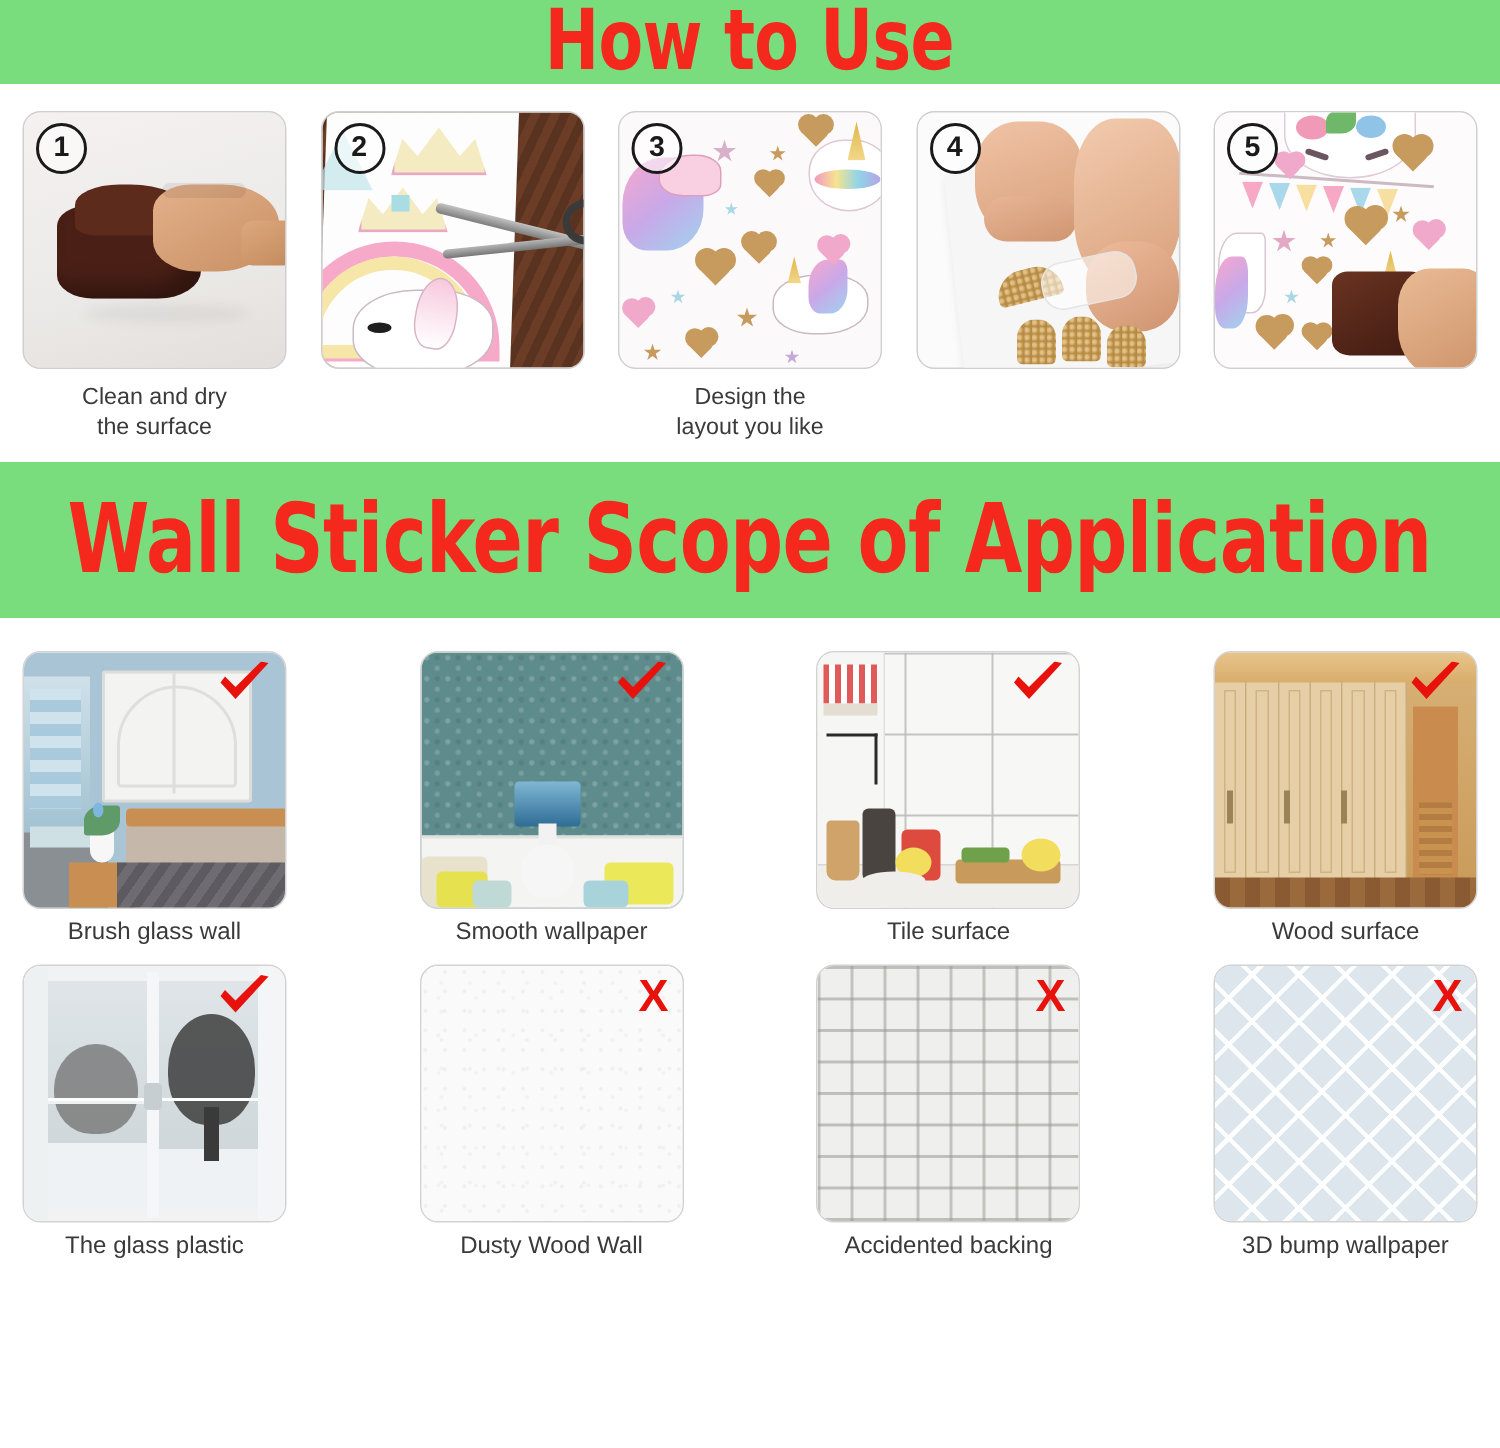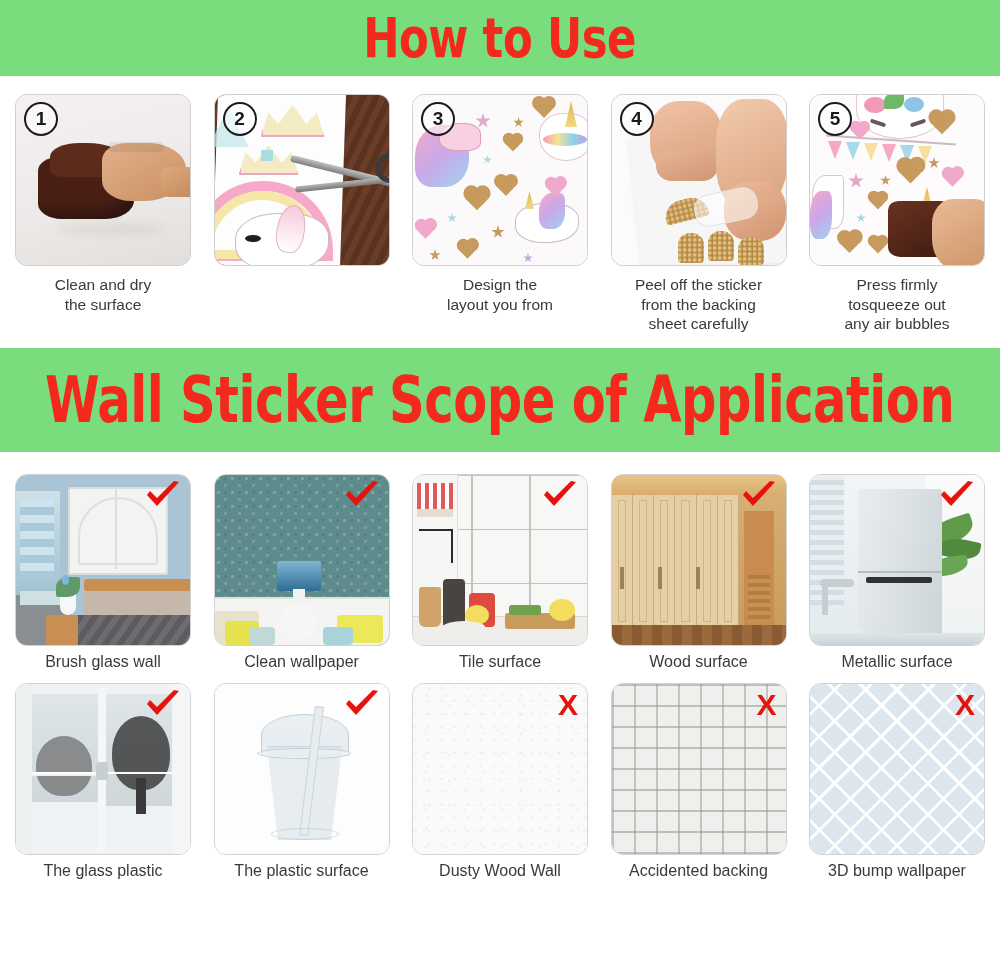--- a/index.html
+++ b/index.html
@@ -19,21 +19,21 @@
 
   
   .banner {
     width: 1000px;
     background: #79dd7d;
     display: flex;
     align-items: center;
     justify-content: center;
     box-sizing: border-box;
   }
-  .banner-1 { height: 76px; }
+  .banner-1 { height: 56px; }
   .banner-2 { height: 104px; margin-top: 14px; }
 
   .banner-title {
     color: #f4281c;
     font-family: "Liberation Sans Narrow", "DejaVu Sans Condensed", "Liberation Sans", sans-serif;
     font-weight: bold;
     letter-spacing: -0.5px;
     line-height: 1;
     white-space: nowrap;
     transform: scaleX(0.86);
@@ -349,41 +349,38 @@
       <div class="sc star" style="left:62px;top:18px;width:16px;height:16px;background:#d8b0c9;"></div>
       <div class="sc star" style="left:100px;top:22px;width:11px;height:11px;"></div>
       <div class="sc star" style="left:70px;top:60px;width:9px;height:9px;background:#a8d8e4;"></div>
       <div class="sc star" style="left:34px;top:118px;width:10px;height:10px;background:#a8d8e4;"></div>
       <div class="sc star" style="left:78px;top:130px;width:14px;height:14px;"></div>
       <div class="sc star" style="left:16px;top:154px;width:12px;height:12px;"></div>
       <div class="sc star" style="left:110px;top:158px;width:10px;height:10px;background:#c4aad8;"></div>
       <div class="step-badge">3</div>
     </div>
     <div class="step-cap">Design the
-layout you from</div>
+layout you like</div>
   </div>
 
   <div class="step">
     <div class="step-img">
       <div class="fill" style="background:#fbfbfb;"></div>
       <div class="sc" style="left:24px;top:34px;width:150px;height:140px;background:#f6f6f6;transform:rotate(-6deg);box-shadow:0 2px 6px rgba(0,0,0,.08);"></div>
       <div class="sc" style="left:38px;top:6px;width:72px;height:78px;background:linear-gradient(160deg,#f0c3a6,#d79f79);border-radius:40% 40% 45% 45%;"></div>
       <div class="sc" style="left:44px;top:56px;width:62px;height:30px;background:linear-gradient(160deg,#e8b596,#cf9570);border-radius:20px;"></div>
       <div class="sc" style="left:104px;top:4px;width:72px;height:112px;background:linear-gradient(150deg,#f3cbaf,#d8a07a);border-radius:38% 34% 46% 40%;"></div>
       <div class="sc" style="left:112px;top:86px;width:62px;height:60px;background:linear-gradient(150deg,#eebb9c,#cf9470);border-radius:26px;"></div>
       <div class="sc" style="left:52px;top:104px;width:44px;height:22px;background:radial-gradient(circle at 30% 40%,#e3c089 1px,#c9a15c 2px,#b48a44 3px);background-size:5px 5px;border-radius:18px 18px 4px 4px;transform:rotate(-14deg);"></div>
       <div class="sc" style="left:66px;top:138px;width:26px;height:30px;background:radial-gradient(circle at 30% 40%,#e3c089 1px,#c9a15c 2px,#b48a44 3px);background-size:5px 5px;border-radius:12px 12px 4px 4px;"></div>
       <div class="sc" style="left:96px;top:136px;width:26px;height:30px;background:radial-gradient(circle at 30% 40%,#e3c089 1px,#c9a15c 2px,#b48a44 3px);background-size:5px 5px;border-radius:12px 12px 4px 4px;"></div>
       <div class="sc" style="left:126px;top:142px;width:26px;height:28px;background:radial-gradient(circle at 30% 40%,#e3c089 1px,#c9a15c 2px,#b48a44 3px);background-size:5px 5px;border-radius:12px 12px 4px 4px;"></div>
       <div class="sc" style="left:82px;top:96px;width:62px;height:30px;background:rgba(255,255,255,.55);border:1px solid #e4e4e4;border-radius:14px;transform:rotate(-12deg);"></div>
       <div class="step-badge">4</div>
     </div>
-    <div class="step-cap">Peel off the sticker
-from the backing
-sheet carefully</div>
   </div>
 
   <div class="step">
     <div class="step-img sheet">
       <div class="fill" style="background:#fdfbfb;"></div>
       <div class="sc" style="left:46px;top:-14px;width:86px;height:56px;background:#fff;border:1.5px solid #e0ccd6;border-radius:0 0 50% 50%;"></div>
       <div class="sc" style="left:54px;top:2px;width:22px;height:16px;background:#f09ab8;border-radius:50%;"></div>
       <div class="sc" style="left:74px;top:-2px;width:20px;height:16px;background:#6fb86a;border-radius:50% 10% 50% 10%;"></div>
       <div class="sc" style="left:94px;top:2px;width:20px;height:15px;background:#8fc3e8;border-radius:50%;"></div>
       <div class="sc" style="left:60px;top:26px;width:16px;height:4px;background:#6a5560;border-radius:3px;transform:rotate(18deg);"></div>
@@ -408,23 +405,20 @@
       <div class="sc star" style="left:70px;top:80px;width:11px;height:11px;"></div>
       <div class="sc star" style="left:118px;top:62px;width:12px;height:12px;"></div>
       <div class="sc star" style="left:46px;top:118px;width:10px;height:10px;background:#a8d8e4;"></div>
       <div class="sc" style="left:2px;top:80px;width:30px;height:52px;background:#fff;border:1.4px solid #d9c6d2;border-radius:40% 10% 30% 30%;"></div>
       <div class="sc mane" style="left:0;top:96px;width:22px;height:48px;"></div>
       <div class="sc horn" style="left:112px;top:92px;width:10px;height:20px;"></div>
       <div class="sc cloth" style="left:78px;top:106px;width:66px;height:56px;background:linear-gradient(150deg,#6a3322,#3f1a10);border-radius:16% 22% 20% 18%;"></div>
       <div class="sc hand" style="left:122px;top:104px;width:62px;height:72px;background:linear-gradient(150deg,#e9bb96,#cd9268);border-radius:34% 30% 40% 44%;"></div>
       <div class="step-badge">5</div>
     </div>
-    <div class="step-cap">Press firmly
-tosqueeze out
-any air bubbles</div>
   </div>
 </div>
 
 <div class="banner banner-2">
   <div class="banner-title">Wall Sticker Scope of Application</div>
 </div>
 
 <div class="scope">
 
   <div class="scope-row">
@@ -465,21 +459,21 @@
         <div class="sc" style="left:10px;bottom:0;width:34px;height:24px;background:#e6e14f;border-radius:4px;"></div>
         <div class="sc" style="left:34px;bottom:0;width:26px;height:18px;background:#bfd9d6;border-radius:4px;"></div>
         <div class="sc" style="right:6px;bottom:2px;width:46px;height:28px;background:#ebe85a;border-radius:4px;"></div>
         <div class="sc" style="right:36px;bottom:0;width:30px;height:18px;background:#a9d3da;border-radius:4px;"></div>
         <div class="mark tick">
           <svg width="36" height="30" viewBox="0 0 36 30" aria-hidden="true">
             <path d="M2 14 L12 25 L34 1 L29 0 L12 17 L5 10 Z" fill="#e8120c"></path>
           </svg>
         </div>
       </div>
-      <div class="scope-cap">Clean wallpaper</div>
+      <div class="scope-cap">Smooth wallpaper</div>
     </div>
 
     <div class="scope-cell">
       <div class="scope-img">
         <div class="fill tile-wall"></div>
         <div class="sc" style="left:0;top:0;width:44px;height:172px;background:#f6f6f4;border-right:1px solid #e2e0da;"></div>
         <div class="sc" style="left:4px;top:8px;width:36px;height:26px;background:repeating-linear-gradient(90deg,#e05a5a 0 4px,#fff 4px 8px);"></div>
         <div class="sc" style="left:4px;top:34px;width:36px;height:8px;background:#e3ddd2;"></div>
         <div class="sc" style="left:6px;top:54px;width:34px;height:2px;background:#2a2a2a;"></div>
         <div class="sc" style="left:38px;top:54px;width:2px;height:34px;background:#2a2a2a;"></div>
@@ -521,43 +515,20 @@
         <div class="sc" style="left:0;top:0;width:176px;height:20px;background:linear-gradient(180deg,#e8c48b,#d8ad6c);"></div>
         <div class="mark tick">
           <svg width="36" height="30" viewBox="0 0 36 30" aria-hidden="true">
             <path d="M2 14 L12 25 L34 1 L29 0 L12 17 L5 10 Z" fill="#e8120c"></path>
           </svg>
         </div>
       </div>
       <div class="scope-cap">Wood surface</div>
     </div>
 
-    <div class="scope-cell">
-      <div class="scope-img">
-        <div class="fill mt-bg"></div>
-        <div class="sc mt-blinds" style="left:0;top:0;width:34px;height:130px;"></div>
-        <div class="sc" style="right:0;top:0;width:58px;height:172px;background:linear-gradient(180deg,#fbfbfb,#eef1f2);"></div>
-        <div class="sc plant" style="right:10px;top:44px;width:46px;height:24px;transform:rotate(-18deg);background:#5f9b49;"></div>
-        <div class="sc plant" style="right:4px;top:64px;width:40px;height:20px;transform:rotate(12deg);background:#4f8a3d;"></div>
-        <div class="sc plant" style="right:16px;top:82px;width:38px;height:18px;transform:rotate(-8deg);background:#68a653;"></div>
-        <div class="sc fridge" style="left:48px;top:14px;width:84px;height:150px;"></div>
-        <div class="sc" style="left:48px;top:96px;width:84px;height:2px;background:#b4bdc1;"></div>
-        <div class="sc fridge-handle" style="left:56px;top:102px;width:66px;height:6px;"></div>
-        <div class="sc" style="left:10px;top:104px;width:34px;height:8px;background:#c7ced2;border-radius:4px;"></div>
-        <div class="sc" style="left:12px;top:110px;width:6px;height:30px;background:#c7ced2;"></div>
-        <div class="sc" style="left:0;bottom:10px;width:52px;height:8px;background:#e6ebee;"></div>
-        <div class="sc" style="left:0;bottom:0;width:176px;height:12px;background:linear-gradient(180deg,#dfe6ea,#c9d3d8);"></div>
-        <div class="mark tick">
-          <svg width="36" height="30" viewBox="0 0 36 30" aria-hidden="true">
-            <path d="M2 14 L12 25 L34 1 L29 0 L12 17 L5 10 Z" fill="#e8120c"></path>
-          </svg>
-        </div>
-      </div>
-      <div class="scope-cap">Metallic surface</div>
-    </div>
   </div>
 
   <div class="scope-row">
 
     <div class="scope-cell">
       <div class="scope-img">
         <div class="fill gl-frame"></div>
         <div class="sc gl-pane" style="left:14px;top:10px;width:68px;height:152px;">
           <div class="sc gl-snow" style="left:0;bottom:0;width:68px;height:44px;"></div>
           <div class="sc gl-tree" style="left:6px;top:42px;width:56px;height:60px;background:#7d7d7d;"></div>
@@ -576,36 +547,20 @@
         <div class="sc" style="left:80px;top:78px;width:12px;height:18px;background:#c7ced2;border-radius:3px;"></div>
         <div class="mark tick">
           <svg width="36" height="30" viewBox="0 0 36 30" aria-hidden="true">
             <path d="M2 14 L12 25 L34 1 L29 0 L12 17 L5 10 Z" fill="#e8120c"></path>
           </svg>
         </div>
       </div>
       <div class="scope-cap">The glass plastic</div>
     </div>
 
-    <div class="scope-cell">
-      <div class="scope-img pl-bg">
-        <div class="fill" style="background:#fdfdfd;"></div>
-        <div class="sc cup" style="left:44px;top:62px;width:90px;height:92px;"></div>
-        <div class="sc dome" style="left:46px;top:30px;width:86px;height:40px;"></div>
-        <div class="sc" style="left:42px;top:64px;width:92px;height:9px;border:1.5px solid #c5cdd2;border-radius:50%;background:rgba(235,241,244,.8);"></div>
-        <div class="sc straw" style="left:92px;top:22px;width:7px;height:128px;transform:rotate(7deg);"></div>
-        <div class="sc" style="left:56px;bottom:14px;width:66px;height:10px;border:1.4px solid #ccd4d8;border-radius:50%;"></div>
-        <div class="mark tick">
-          <svg width="36" height="30" viewBox="0 0 36 30" aria-hidden="true">
-            <path d="M2 14 L12 25 L34 1 L29 0 L12 17 L5 10 Z" fill="#e8120c"></path>
-          </svg>
-        </div>
-      </div>
-      <div class="scope-cap">The plastic surface</div>
-    </div>
 
     <div class="scope-cell">
       <div class="scope-img lime">
         <div class="fill lime"></div>
         <div class="mark cross">X</div>
       </div>
       <div class="scope-cap">Dusty Wood Wall</div>
     </div>
 
     <div class="scope-cell">

